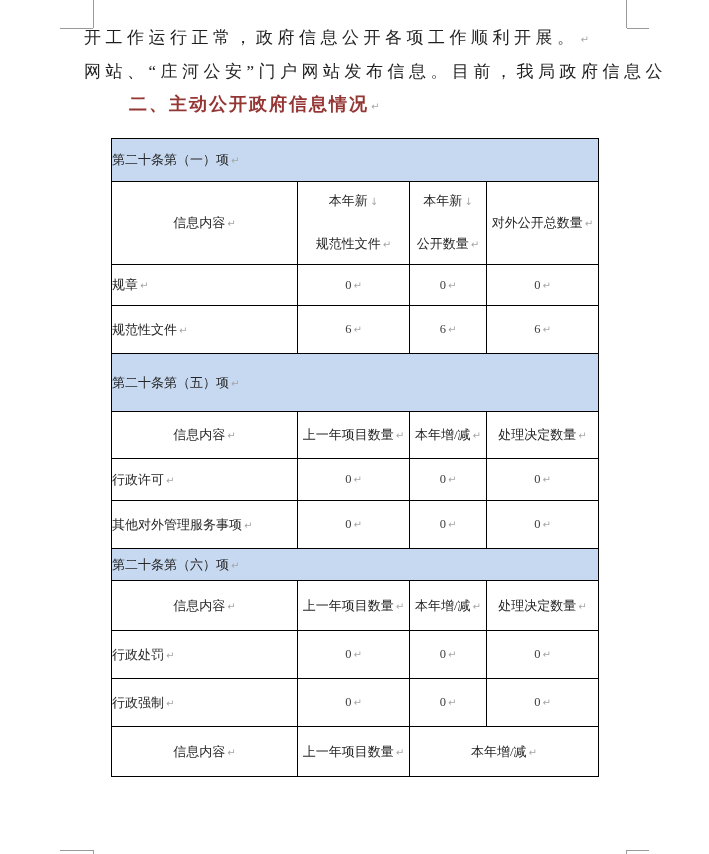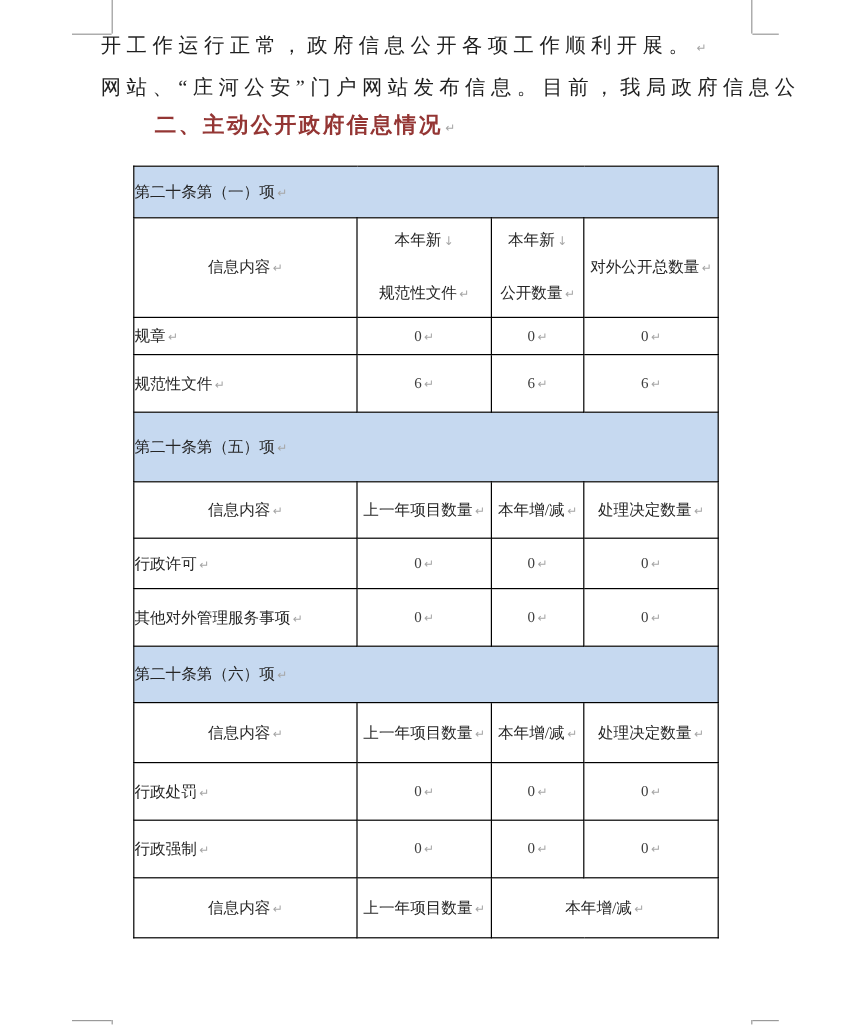--- a/index.html
+++ b/index.html
@@ -80,21 +80,21 @@
       <td class="hdr">
         <div class="twoline">
           <div><span>本年新</span><span class="pm">↓</span></div>
           <div><span>公开数量</span><span class="pm">↵</span></div>
         </div>
       </td>
       <td class="hdr">
         <span>对外公开总数量</span><span class="pm">↵</span>
       </td>
     </tr>
-    <tr style="height:31px">
+    <tr style="height:41px">
       <td class="lbl"><span>规章</span><span class="pm">↵</span></td>
       <td class="num"><span>0</span><span class="pm">↵</span></td>
       <td class="num"><span>0</span><span class="pm">↵</span></td>
       <td class="num"><span>0</span><span class="pm">↵</span></td>
     </tr>
     <tr style="height:48px">
       <td class="lbl"><span>规范性文件</span><span class="pm">↵</span></td>
       <td class="num"><span>6</span><span class="pm">↵</span></td>
       <td class="num"><span>6</span><span class="pm">↵</span></td>
       <td class="num"><span>6</span><span class="pm">↵</span></td>
@@ -117,21 +117,21 @@
       <td class="num"><span>0</span><span class="pm">↵</span></td>
       <td class="num"><span>0</span><span class="pm">↵</span></td>
     </tr>
     <tr style="height:48px">
       <td class="lbl"><span>其他对外管理服务事项</span><span class="pm">↵</span></td>
       <td class="num"><span>0</span><span class="pm">↵</span></td>
       <td class="num"><span>0</span><span class="pm">↵</span></td>
       <td class="num"><span>0</span><span class="pm">↵</span></td>
     </tr>
 
-    <tr style="height:47px">
+    <tr style="height:32px">
       <td class="band" colspan="4">
         <span>第二十条第（六）项</span><span class="pm">↵</span>
       </td>
     </tr>
     <tr style="height:50px">
       <td class="hdr"><span>信息内容</span><span class="pm">↵</span></td>
       <td class="hdr"><span>上一年项目数量</span><span class="pm">↵</span></td>
       <td class="hdr"><span>本年增/减</span><span class="pm">↵</span></td>
       <td class="hdr"><span>处理决定数量</span><span class="pm">↵</span></td>
     </tr>

